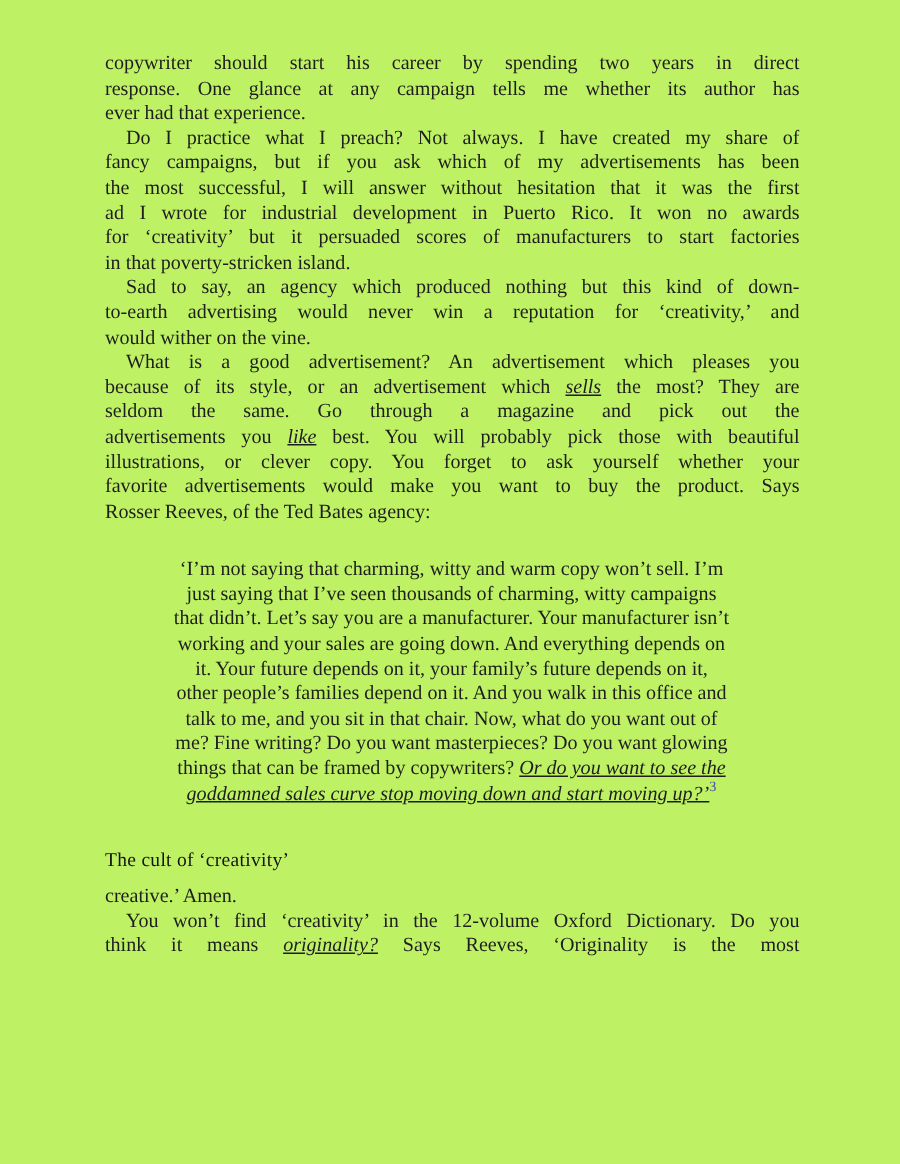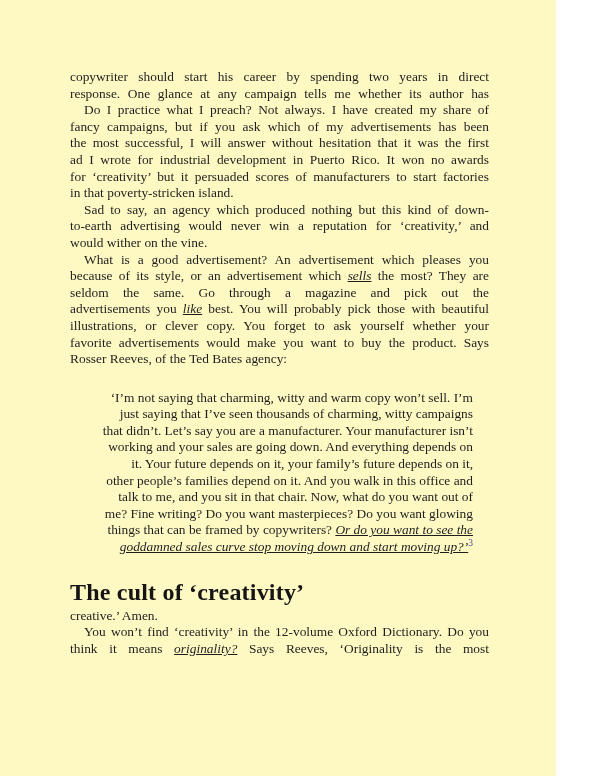--- a/index.html
+++ b/index.html
@@ -1,40 +1,40 @@
 <!DOCTYPE html>
 <html style="--fn-color: #4a4aa8;"><head>
 <meta charset="utf-8">
 <style>
   html, body { margin: 0; padding: 0; background: #ffffff; }
   .page {
     position: relative;
-    width: 556px;
+    width: 600px;
     height: 776px;
     box-sizing: border-box;
-    background: #fef9c3;
-    padding: 69px 67px 0 70px;
+    background: #bef264;
+    padding: 34px 67px 0 70px;
     font-family: "Liberation Serif", "DejaVu Serif", serif;
     font-size: 13.4px;
     line-height: 16.6px;
     color: #1e1e1e;
     overflow: hidden;
   }
   .para { margin: 0; }
   .line { height: 16.6px; overflow: hidden; }
   .line.j { text-align: justify; text-align-last: justify; }
   .line.j.end { text-align-last: left; }
   .line.indent { text-indent: 14px; }
   .quote { margin: 22px 16px 0 15px; }
-  .quote .line { text-align: right; }
+  .quote .line { text-align: center; }
   h2.heading {
     font-family: "Liberation Serif", "DejaVu Serif", serif;
-    font-size: 24px;
+    font-size: 13px;
     line-height: 24px;
-    font-weight: 700;
+    font-weight: 400;
     color: #151515;
     margin: 24px 0 4px 0;
     letter-spacing: 0.2px;
   }
   .it { font-style: italic; text-decoration: underline; }
   sup.fn {
     color: var(--fn-color, #4a4aa8);
     font-size: 9.5px;
     line-height: 0;
     vertical-align: super;
@@ -42,20 +42,21 @@
   }
 </style>
 </head>
 <body>
 
 <div class="page" style="color: rgb(30, 30, 30);">
   <div>
       <div class="para">
         <div class="line j">copywriter should start his career by spending two years in direct</div>
         <div class="line j">response. One glance at any campaign tells me whether its author has</div>
+        <div class="line j end">ever had that experience.</div>
       </div>
       <div class="para">
         <div class="line j indent">Do I practice what I preach? Not always. I have created my share of</div>
         <div class="line j">fancy campaigns, but if you ask which of my advertisements has been</div>
         <div class="line j">the most successful, I will answer without hesitation that it was the first</div>
         <div class="line j">ad I wrote for industrial development in Puerto Rico. It won no awards</div>
         <div class="line j">for ‘creativity’ but it persuaded scores of manufacturers to start factories</div>
         <div class="line j end">in that poverty-stricken island.</div>
       </div>
       <div class="para">

